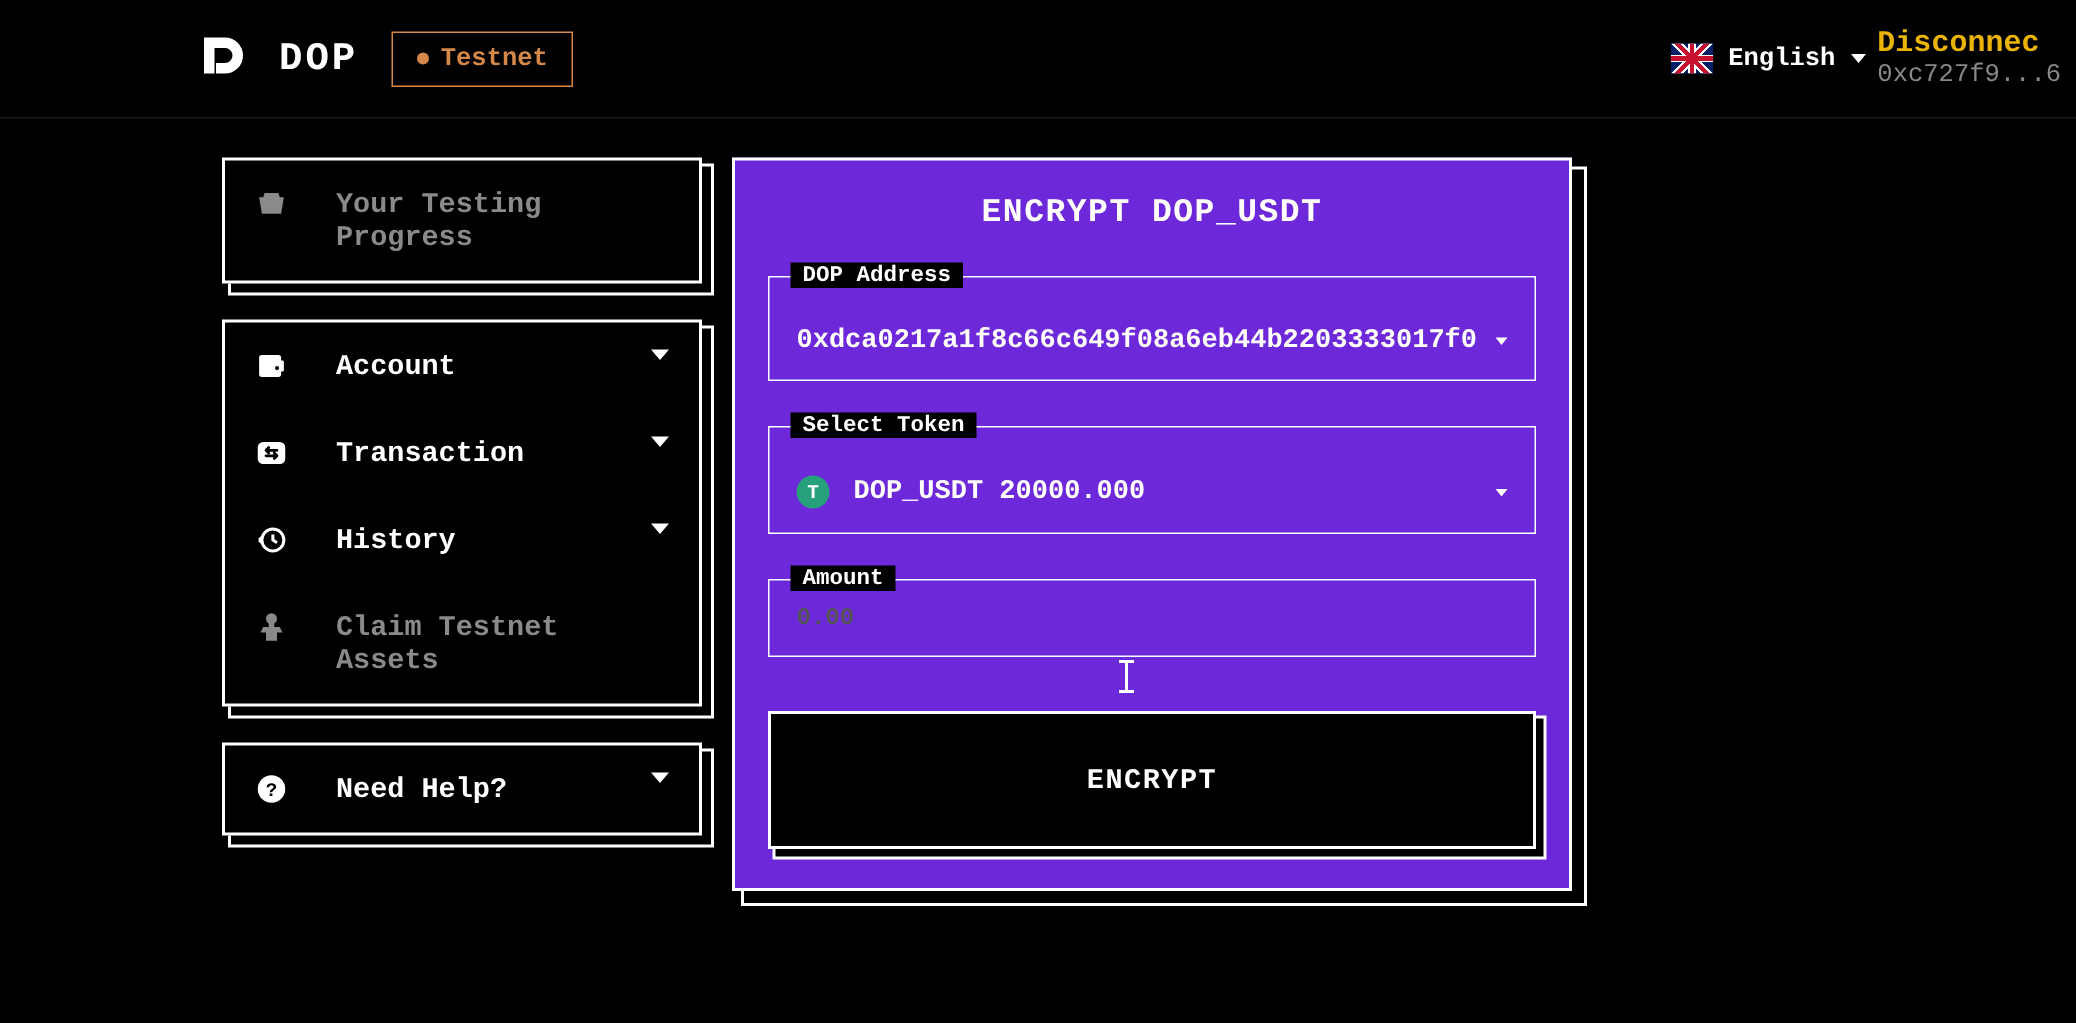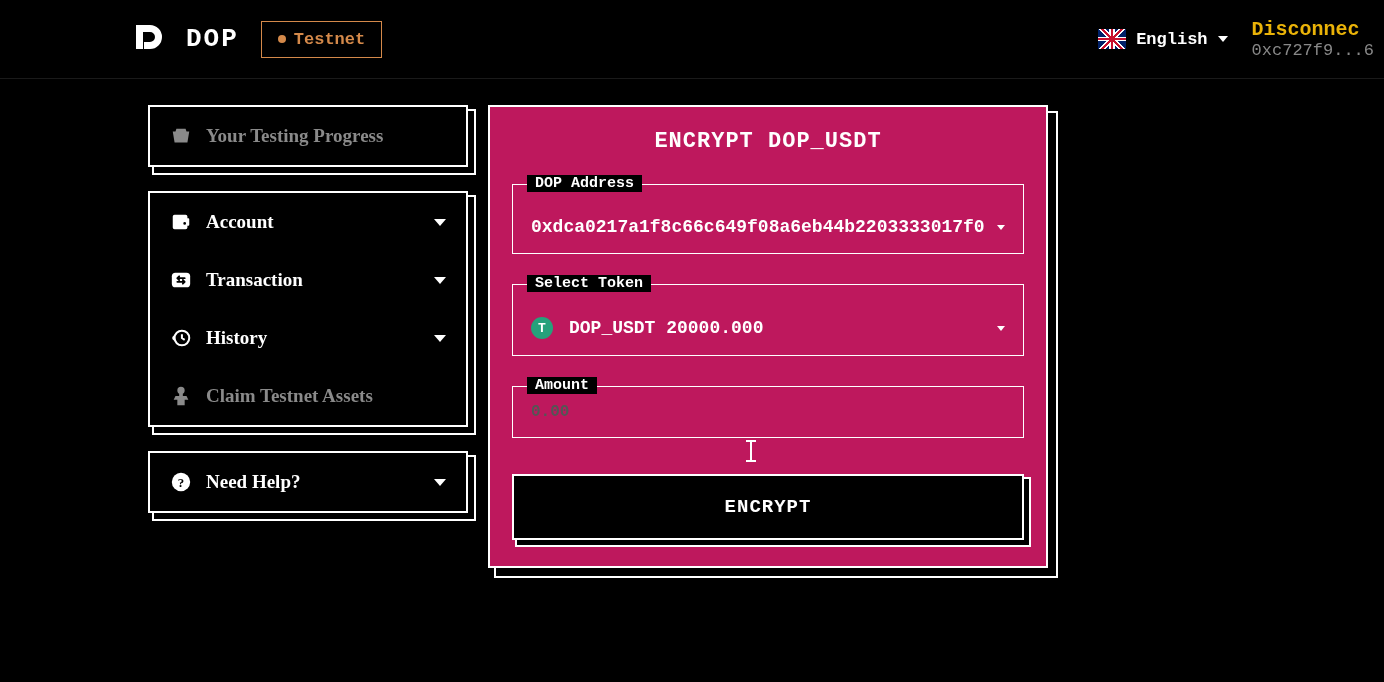--- a/index.html
+++ b/index.html
@@ -45,21 +45,21 @@
 .testnet-dot {
   width: 8px;
   height: 8px;
   background: #d4894a;
   border-radius: 50%;
 }
 .header-right {
   margin-left: auto;
   display: flex;
   align-items: center;
-  gap: 24px;
+  gap: 8px;
   padding-right: 10px;
 }
 .lang {
   display: flex;
   align-items: center;
   gap: 10px;
   font-size: 17px;
   font-weight: bold;
   cursor: pointer;
 }
@@ -115,27 +115,25 @@
   gap: 24px;
 }
 .panel {
   border: 2px solid #fff;
   background: #000;
   position: relative;
   box-shadow: 6px 6px 0 #000, 6px 6px 0 2px #fff;
 }
 .menu-item {
   display: flex;
-  align-items: center;
   padding: 18px 20px;
   font-size: 19px;
   font-weight: bold;
   cursor: pointer;
-  gap: 14px;
-  font-family: Liberation Serif, serif;
+  gap: 32px;
 }
 .menu-item.muted {
   color: #8a8a8a;
 }
 .icon {
   width: 22px;
   height: 22px;
   flex-shrink: 0;
   display: inline-flex;
   align-items: center;
@@ -155,21 +153,21 @@
   border-top: 5px solid #fff;
 }
 .caret.sm2 {
   border-left: 5px solid transparent;
   border-right: 5px solid transparent;
   border-top: 6px solid #fff;
 }
 .main-panel {
   width: 560px;
   border: 2px solid #fff;
-  background: #be185d;
+  background: #6d28d9;
   padding: 22px 22px 26px 22px;
   position: relative;
   box-shadow: 8px 8px 0 #000, 8px 8px 0 2px #fff;
 }
 .main-title {
   text-align: center;
   font-size: 22px;
   font-weight: bold;
   letter-spacing: 1px;
   margin-bottom: 30px;
@@ -230,21 +228,21 @@
 }
 .encrypt-btn {
   width: 100%;
   border: 2px solid #fff;
   background: #000;
   color: #fff;
   font-family: inherit;
   font-size: 19px;
   font-weight: bold;
   letter-spacing: 1px;
-  padding: 20px 0;
+  padding: 33px 0;
   cursor: pointer;
   box-shadow: 5px 5px 0 #000, 5px 5px 0 2px #fff;
 }
 .text-cursor {
   position: absolute;
   left: 742px;
   top: 438px;
   pointer-events: none;
 }
 </style>

